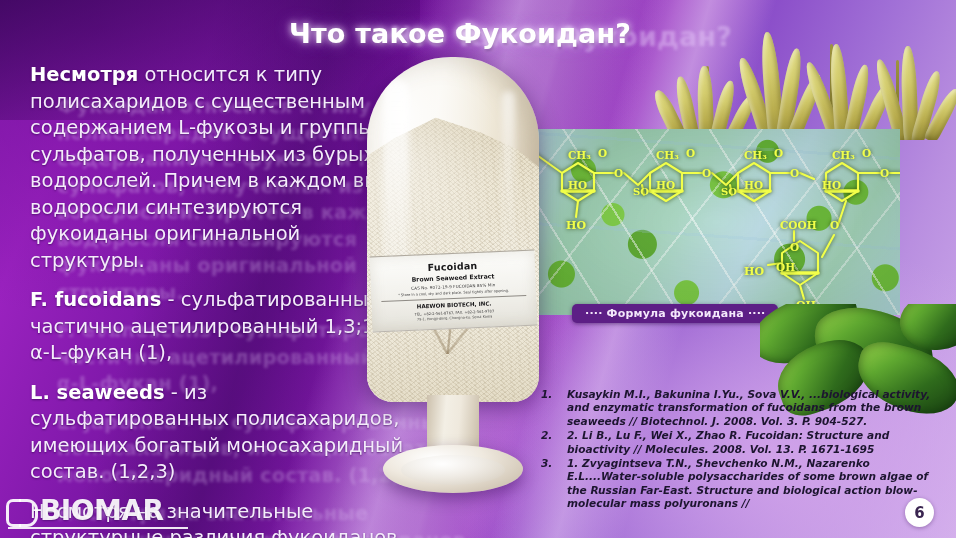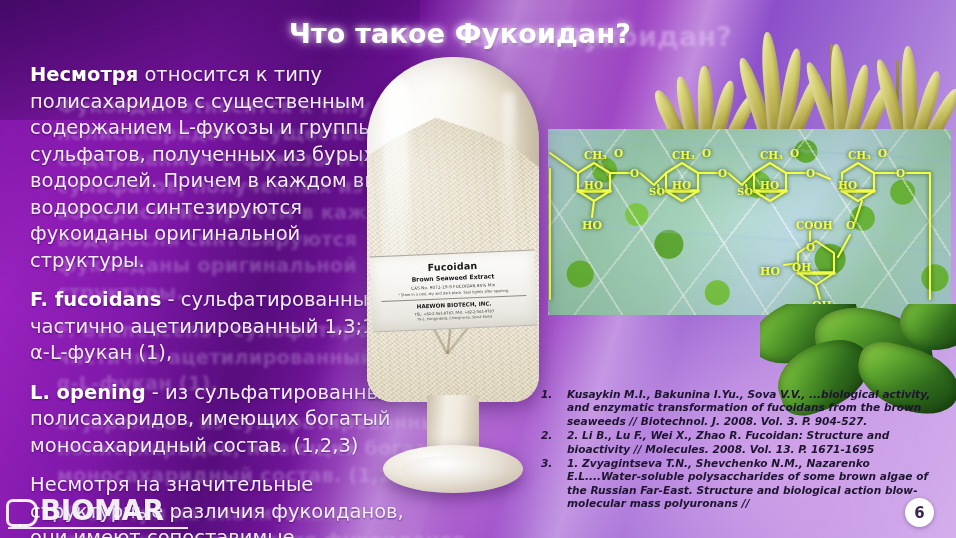--- a/index.html
+++ b/index.html
@@ -108,21 +108,21 @@
   
   .seaweed-top{position:absolute;left:640px;top:0;width:316px;height:140px;overflow:hidden;}
   .sw-sprig{position:absolute;bottom:-4px;
     background:linear-gradient(180deg,#e4e08a 0%,#d4cd6e 35%,#b9ad4e 70%,#8f8636 100%);
     border-radius:46% 46% 18% 18%;
     box-shadow:inset -2px -3px 5px rgba(90,80,20,.45), inset 2px 2px 4px rgba(255,255,240,.5);}
   .sw-stalk{position:absolute;bottom:0;width:3px;
     background:linear-gradient(180deg,#9e9440,#6f6824);border-radius:2px;}
 
   
-  .micro{position:absolute;left:548px;top:129px;width:403px;height:186px;overflow:hidden;
+  .micro{position:absolute;left:532px;top:129px;width:368px;height:186px;overflow:hidden;
     background:
       radial-gradient(circle at 14% 22%,#6fbe35 0 12px,rgba(0,0,0,0) 13px),
       radial-gradient(circle at 30% 62%,#5aa82c 0 14px,rgba(0,0,0,0) 15px),
       radial-gradient(circle at 52% 30%,#75c43c 0 13px,rgba(0,0,0,0) 14px),
       radial-gradient(circle at 70% 70%,#5fae2e 0 15px,rgba(0,0,0,0) 16px),
       radial-gradient(circle at 88% 34%,#6cbb34 0 12px,rgba(0,0,0,0) 13px),
       radial-gradient(circle at 8% 78%,#68b731 0 13px,rgba(0,0,0,0) 14px),
       radial-gradient(circle at 42% 88%,#7ac93f 0 12px,rgba(0,0,0,0) 13px),
       radial-gradient(circle at 64% 12%,#63b230 0 11px,rgba(0,0,0,0) 12px),
       radial-gradient(circle at 96% 80%,#71c038 0 13px,rgba(0,0,0,0) 14px),
@@ -195,21 +195,21 @@
   </div>
 
   <div class="title-wrap">
     <div class="title-ghost">Что такое Фукоидан?</div>
     <div class="title">Что такое Фукоидан?</div>
   </div>
 
   <div class="body-text">
     <p><span class="b">Несмотря</span><span> относится к типу полисахаридов с существенным содержанием L-фукозы и группы сульфатов, полученных из бурых водорослей. Причем в каждом виде водоросли синтезируются фукоиданы оригинальной структуры.</span></p>
     <p><span class="b">F. fucoidans</span><span> - сульфатированный и частично ацетилированный 1,3;1,4-α-L-фукан (1),</span></p>
-    <p><span class="b">L. opening</span><span>  - из сульфатированных полисахаридов, имеющих богатый моносахаридный состав. (1,2,3)</span></p>
+    <p><span class="b">L. seaweeds</span><span>  - из сульфатированных полисахаридов, имеющих богатый моносахаридный состав. (1,2,3)</span></p>
     <p><span>Несмотря на значительные структурные различия фукоиданов, они имеют сопоставимые показатели биологической активности. (1,2)</span></p>
   </div>
 
   <div class="seaweed-top">
     <div class="sw-stalk" style="left:66px;height:74px;"></div>
     <div class="sw-stalk" style="left:126px;height:108px;"></div>
     <div class="sw-stalk" style="left:190px;height:96px;"></div>
     <div class="sw-stalk" style="left:256px;height:80px;"></div>
     <div class="sw-sprig" style="left:22px;width:15px;height:56px;transform:rotate(-26deg);"></div>
     <div class="sw-sprig" style="left:40px;width:14px;height:68px;transform:rotate(-12deg);"></div>
@@ -297,20 +297,21 @@
         <text x="298" y="100" font-size="10.5">O</text>
         <text x="248" y="100" font-size="10.5">COOH</text>
         <text x="258" y="122" font-size="10.5">O</text>
         <text x="244" y="142" font-size="10.5">OH</text>
         <text x="212" y="146" font-size="11">HO</text>
         <text x="264" y="180" font-size="11">OH</text>
       </g>
     </svg>
   </div>
 
+  <div class="formula-caption">···· Формула фукоидана ····</div>
 
   <div class="kelp">
     <div class="kelp-frond" style="left:-10px;top:-6px;width:110px;height:62px;border-radius:60% 30% 55% 40%;transform:rotate(-12deg);"></div>
     <div class="kelp-frond" style="left:54px;top:6px;width:120px;height:70px;border-radius:40% 60% 35% 55%;transform:rotate(8deg);"></div>
     <div class="kelp-frond" style="left:16px;top:40px;width:96px;height:64px;border-radius:55% 45% 60% 30%;transform:rotate(-20deg);"></div>
     <div class="kelp-frond" style="left:96px;top:44px;width:104px;height:62px;border-radius:30% 55% 40% 60%;transform:rotate(14deg);"></div>
     <div class="kelp-frond" style="left:140px;top:-10px;width:70px;height:56px;border-radius:50% 40% 45% 55%;transform:rotate(-6deg);"></div>
   </div>
 
   <div class="jar">

